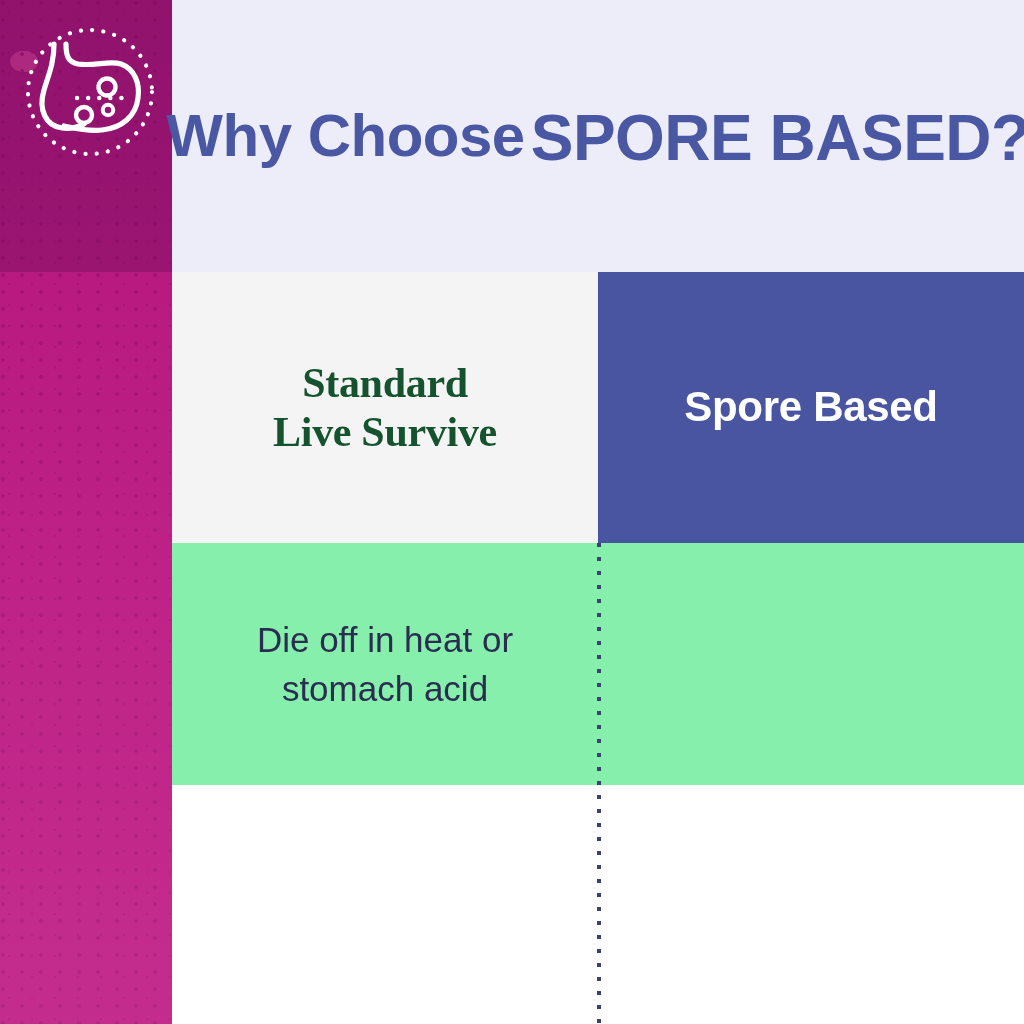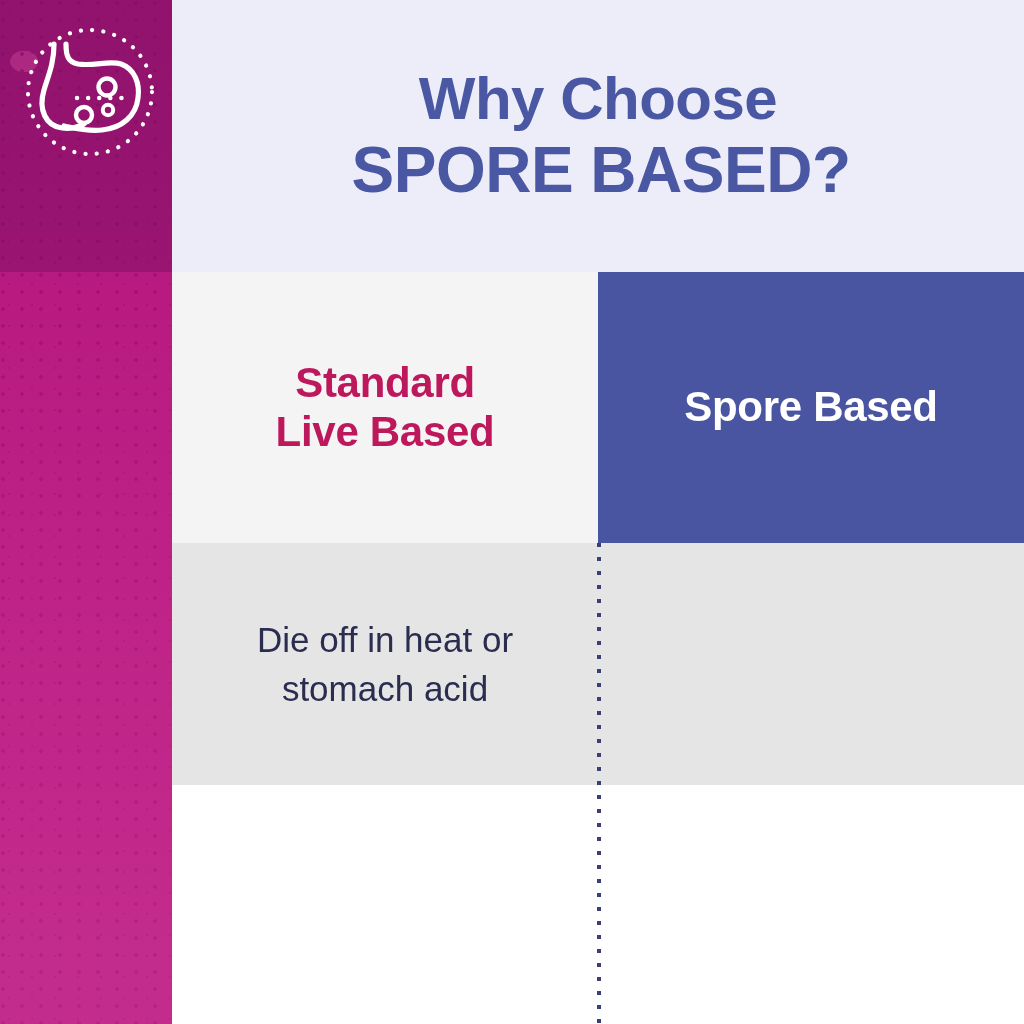--- a/index.html
+++ b/index.html
@@ -105,21 +105,21 @@
 
   
   .header-band {
     position: absolute;
     left: 172px;
     top: 0;
     width: 852px;
     height: 272px;
     background: #ecedf8;
     display: flex;
-    flex-direction: column;
+    flex-direction: row;
     align-items: center;
     justify-content: center;
   }
   .title-line {
     color: #4a57a3;
     font-weight: bold;
     letter-spacing: -0.5px;
     line-height: 1.06;
     text-align: center;
     white-space: nowrap;
@@ -154,30 +154,30 @@
     left: 426px;
     width: 426px;
     background: #4a55a2;
   }
   .col-head-text {
     font-weight: bold;
     font-size: 42px;
     line-height: 1.16;
     letter-spacing: -0.3px;
   }
-  .col-head.left  .col-head-text { color: #be185d; }
+  .col-head.left  .col-head-text { color: #14532d; font-family: Liberation Serif, serif; }
   .col-head.right .col-head-text { color: #ffffff; }
 
   .row {
     position: absolute;
     left: 0;
     width: 852px;
     display: flex;
   }
-  .row-1 { top: 271px; height: 242px; background: #e5e5e5; }
+  .row-1 { top: 271px; height: 242px; background: #86efac; }
   .row-2 { top: 513px; height: 239px; background: #f4f4f5; }
 
   .cell {
     width: 426px;
     display: flex;
     align-items: center;
     justify-content: center;
     text-align: center;
     box-sizing: border-box;
     padding: 0 22px;
@@ -244,21 +244,21 @@
   <div class="header-band">
     <div class="title-line title-line-1">Why Choose</div>
     <div class="title-line title-line-2">SPORE BASED?</div>
   </div>
 
   <div class="table-area">
 
     <div class="col-head left">
       <div class="col-head-text">
         <div>Standard</div>
-        <div>Live Based</div>
+        <div>Live Survive</div>
       </div>
     </div>
 
     <div class="col-head right">
       <div class="col-head-text">
         <div>Spore Based</div>
       </div>
     </div>
 
     <div class="row row-1">

